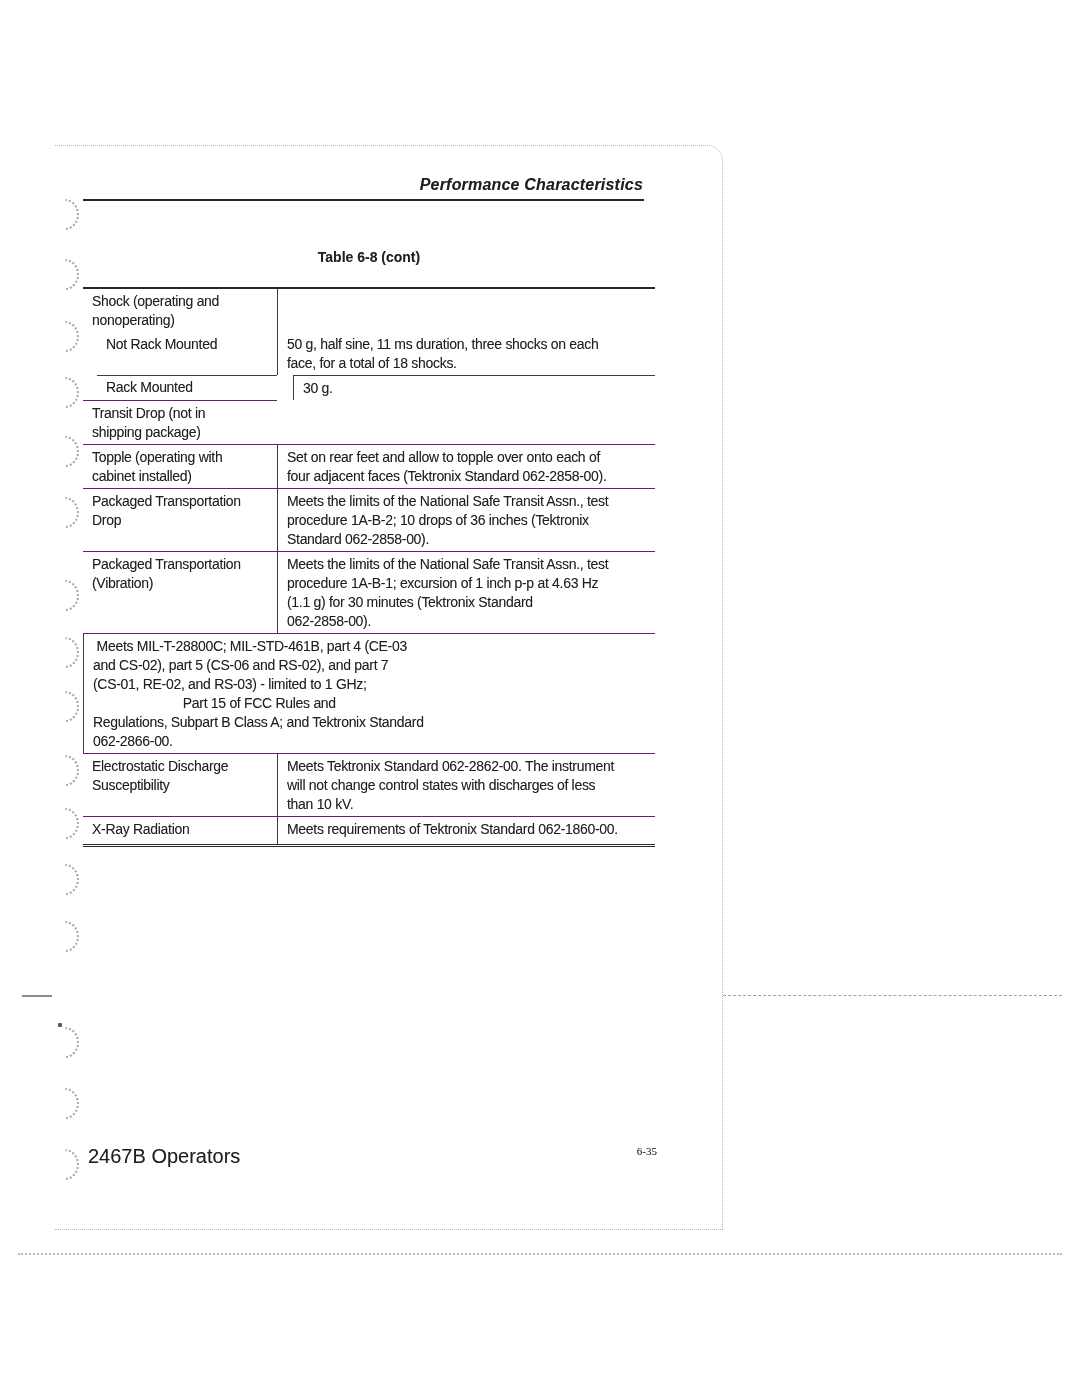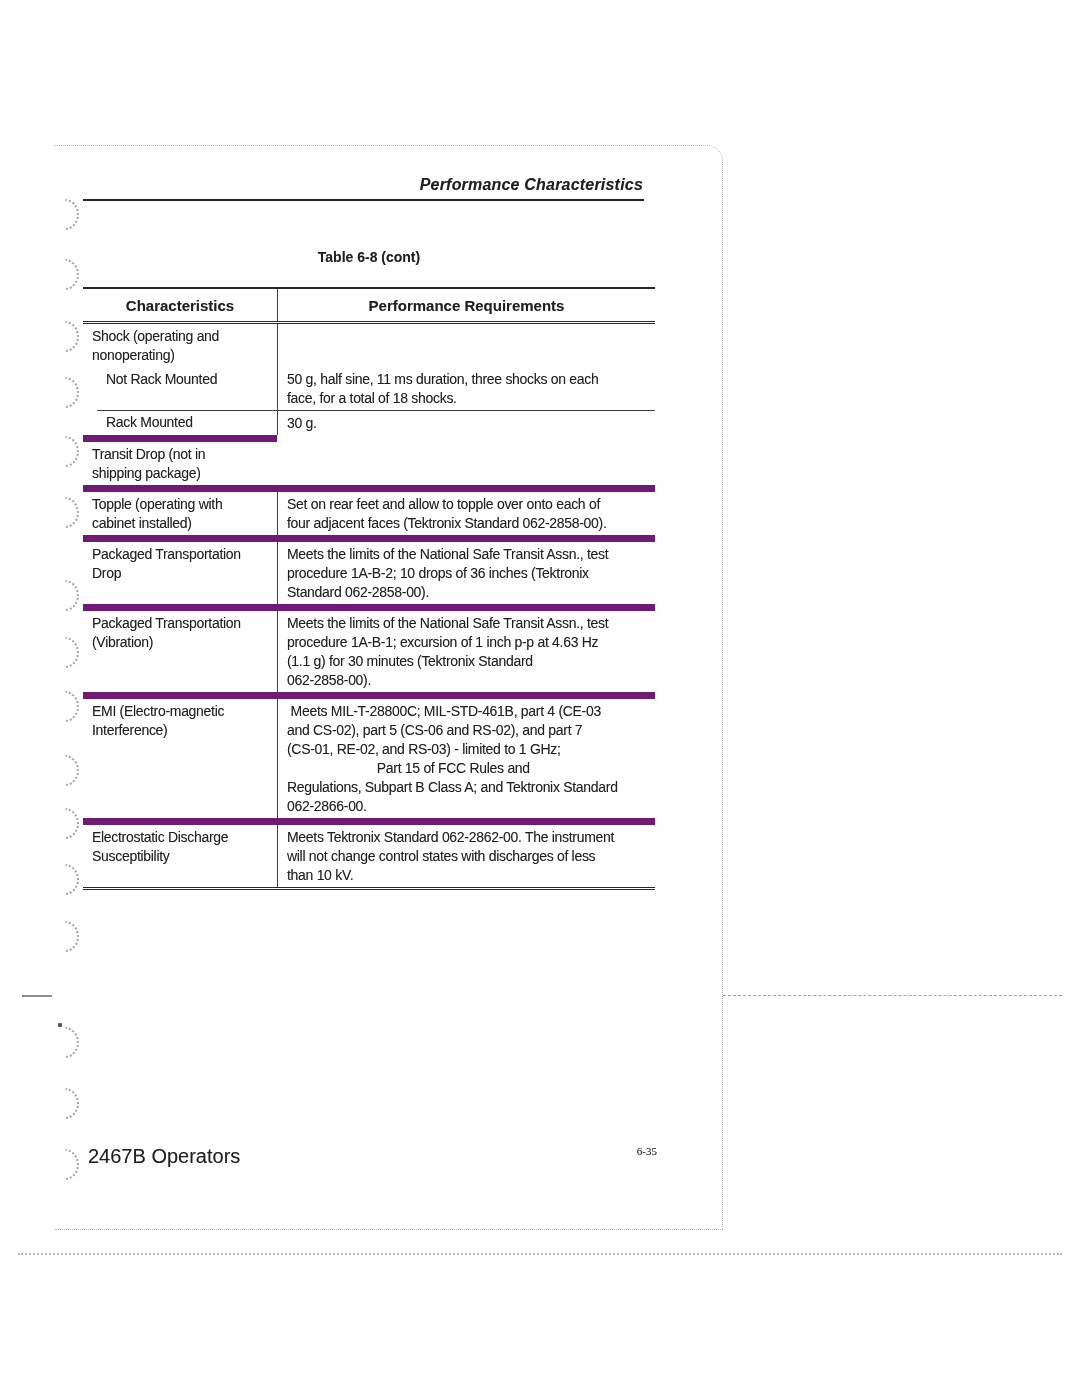--- a/index.html
+++ b/index.html
@@ -86,30 +86,30 @@
     text-align: center; padding: 7px 4px 6px 4px;
     box-sizing: border-box; letter-spacing: 0;
   }
   .th.c1 { width: 194px; }
   .th.c2 { flex: 1; border-left: 1px solid #3d3d3d; }
   .trow { display: flex; }
   .td { white-space: pre-wrap; box-sizing: border-box; }
   .td.c1 { width: 194px; padding: 3px 4px 2px 9px; }
   .td.c1.ind { padding-left: 23px; }
   .td.c2 { flex: 1; border-left: 1px solid #3d3d3d; padding: 3px 2px 2px 9px; }
-  .trow.sep .td { border-top: 7px solid #701a75; }
+  .trow.sep .td { border-top: 1px solid #701a75; }
   .trow.sep-ind .td.c2 { border-top: 1px solid #3d3d3d; }
   .trow.sep-ind .td.c1 { position: relative; }
   .trow.sep-ind .td.c1::before {
     content: ""; position: absolute; left: 14px; right: 0; top: 0;
     border-top: 1px solid #3d3d3d;
   }
   .r0  { min-height: 40px; }
   .r1  { min-height: 42px; }
-  .r2  { min-height: 22px; }
+  .r2  { min-height: 22px; gap: 16px; }
   .r3  { min-height: 42px; }
   .r4  { min-height: 40px; }
   .r5  { min-height: 40px; align-items: flex-end; }
   .r6  { min-height: 57px; }
   .r7  { min-height: 75px; }
   .r8  { min-height: 103px; }
   .r9  { min-height: 55px; }
   .r10 { min-height: 28px; }
   .footer-left {
     position: absolute;
@@ -151,24 +151,20 @@
   <div class="dash-right"></div>
   <div class="dots-bottom"></div>
   <div class="small-dash"></div>
   <div class="dot1"></div>
 
   <div class="hdr-title">Performance Characteristics</div>
   <div class="hdr-rule"></div>
   <div class="tbl-title">Table 6-8 (cont)</div>
 
   <div class="tbl">
-    <div class="thead">
-      <div class="th c1">Characteristics</div>
-      <div class="th c2">Performance Requirements</div>
-    </div>
 
     <div class="trow r0">
       <div class="td c1">Shock (operating and
 nonoperating)</div>
       <div class="td c2"></div>
     </div>
     <div class="trow r1">
       <div class="td c1 ind">Not Rack Mounted</div>
       <div class="td c2">50 g, half sine, 11 ms duration, three shocks on each
 face, for a total of 18 shocks.</div>
@@ -196,34 +192,36 @@
     </div>
     <div class="trow r7 sep">
       <div class="td c1">Packaged Transportation
 (Vibration)</div>
       <div class="td c2">Meets the limits of the National Safe Transit Assn., test
 procedure 1A-B-1; excursion of 1 inch p-p at 4.63 Hz
 (1.1 g) for 30 minutes (Tektronix Standard
 062-2858-00).</div>
     </div>
     <div class="trow r8 sep">
-      <div class="td c1">EMI (Electro-magnetic
-Interference)</div>
       <div class="td c2"> Meets MIL-T-28800C; MIL-STD-461B, part 4 (CE-03
 and CS-02), part 5 (CS-06 and RS-02), and part 7
 (CS-01, RE-02, and RS-03) - limited to 1 GHz;
                          Part 15 of FCC Rules and
 Regulations, Subpart B Class A; and Tektronix Standard
 062-2866-00.</div>
     </div>
     <div class="trow r9 sep">
       <div class="td c1">Electrostatic Discharge
 Susceptibility</div>
       <div class="td c2">Meets Tektronix Standard 062-2862-00. The instrument
 will not change control states with discharges of less
 than 10 kV.</div>
     </div>
+    <div class="trow r10 sep">
+      <div class="td c1">X-Ray Radiation</div>
+      <div class="td c2">Meets requirements of Tektronix Standard 062-1860-00.</div>
+    </div>
   </div>
 
   <div class="footer-left">2467B Operators</div>
   <div class="footer-right">6-35</div>
 
 </div>
 
 </body></html>

